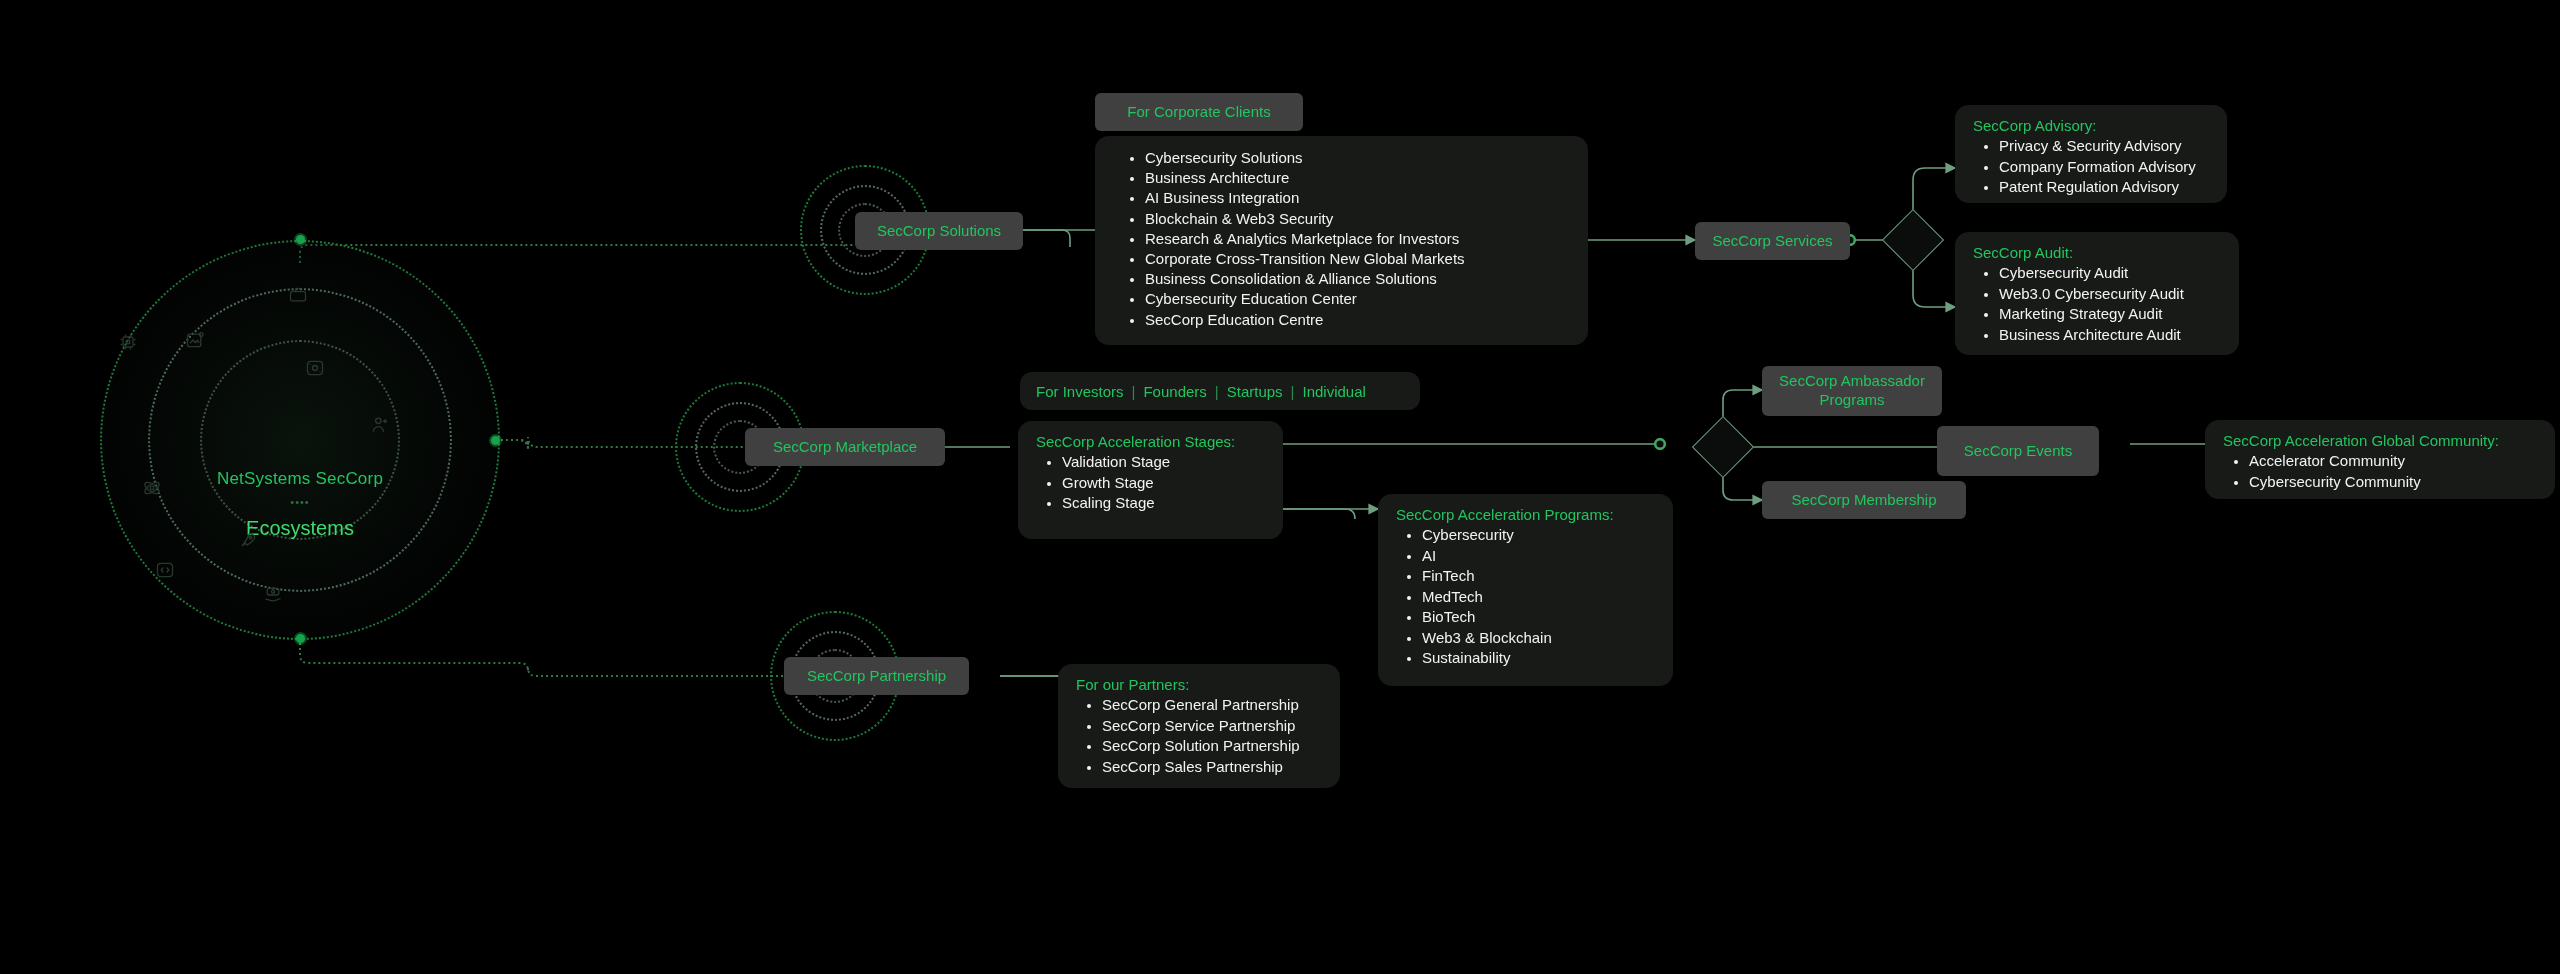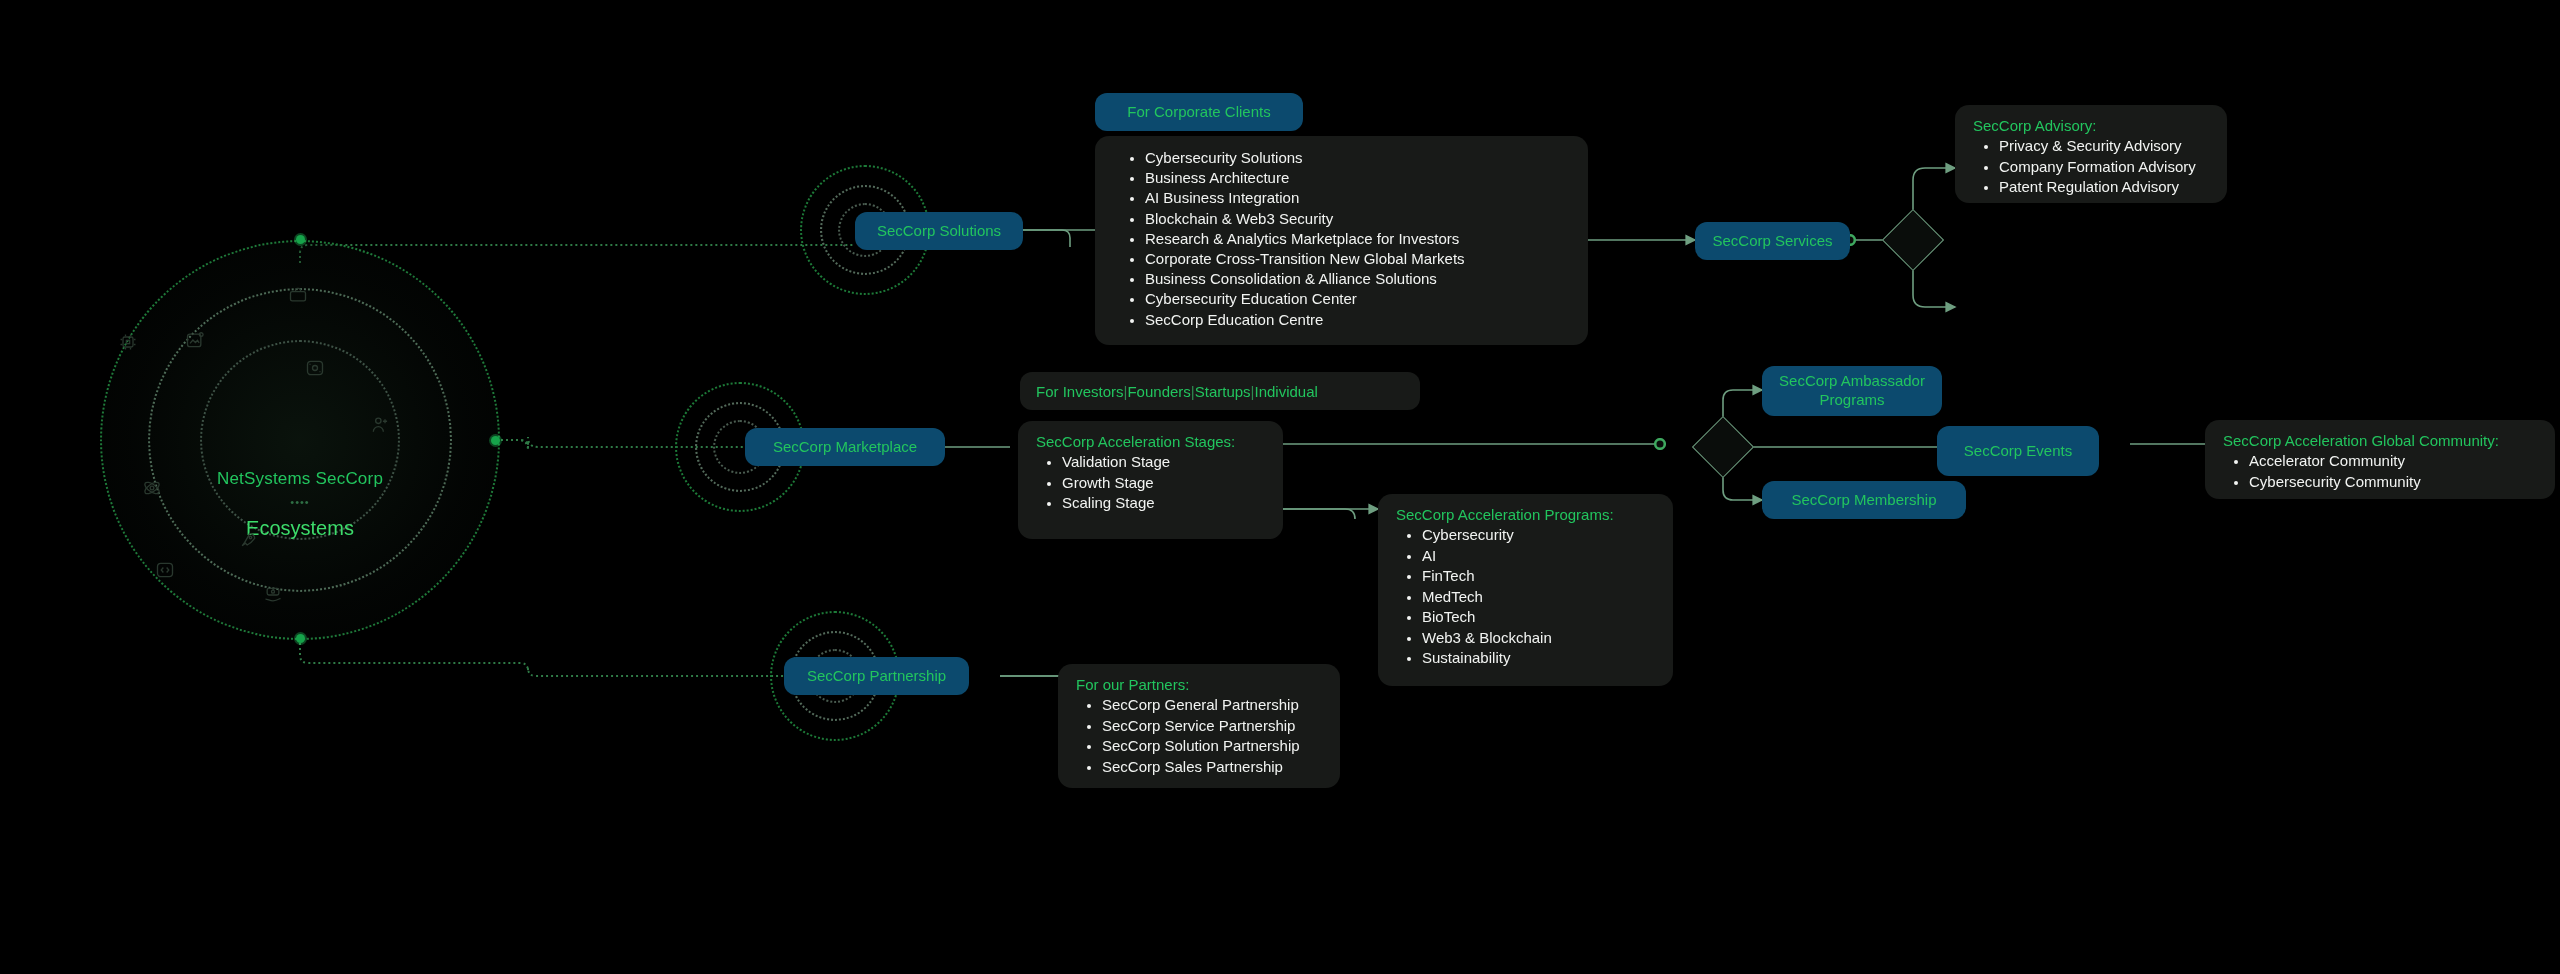--- a/index.html
+++ b/index.html
@@ -104,22 +104,22 @@
   .spiral .sr {
     position: absolute;
     border-radius: 50%;
     box-sizing: border-box;
   }
   .spiral .sr.a { left: 0; top: 0; width: 130px; height: 130px; border: 2px dotted #1d7a38; }
   .spiral .sr.b { left: 20px; top: 20px; width: 90px; height: 90px; border: 2px dotted #546b5b; }
   .spiral .sr.c { left: 38px; top: 38px; width: 54px; height: 54px; border: 2px dotted #4a5c50; }
   .pill {
     position: absolute;
-    background: #0c4a6e;
-    border-radius: 12px;
+    background: #404040;
+    border-radius: 6px;
     color: #22c55e;
     font-size: 15px;
     display: flex;
     align-items: center;
     justify-content: center;
     padding: 9px 16px;
     box-sizing: border-box;
     white-space: nowrap;
     line-height: 1.25;
     text-align: center;
@@ -153,20 +153,21 @@
   .panel.no-title li { line-height: 20.2px; }
 
   .segpill {
     position: absolute;
     background: #181a18;
     border-radius: 12px;
     padding: 9px 16px;
     box-sizing: border-box;
     display: flex;
     align-items: center;
+    gap: 8px;
     white-space: nowrap;
   }
   .segpill span { color: #22c55e; font-size: 15px; }
   .segpill .bar { color: #2e8b50; font-size: 15px; }
 
   .diamond {
     position: absolute;
     width: 44px; height: 44px;
     transform: rotate(45deg);
     border: 1.5px solid #6e9e80;
@@ -333,20 +334,29 @@
 
   <div class="panel" style="left:1955px;top:105px;width:272px;height:98px">
     <div class="panel-title">SecCorp Advisory:</div>
     <ul>
       <li>Privacy &amp; Security Advisory</li>
       <li>Company Formation Advisory</li>
       <li>Patent Regulation Advisory</li>
     </ul>
   </div>
 
+  <div class="panel" style="left:1955px;top:232px;width:284px;height:123px">
+    <div class="panel-title">SecCorp Audit:</div>
+    <ul>
+      <li>Cybersecurity Audit</li>
+      <li>Web3.0 Cybersecurity Audit</li>
+      <li>Marketing Strategy Audit</li>
+      <li>Business Architecture Audit</li>
+    </ul>
+  </div>
 
   <div class="spiral" style="left:675px;top:382px">
     <div class="sr a"></div>
     <div class="sr b"></div>
     <div class="sr c"></div>
   </div>
   <div class="pill" style="left:745px;top:428px;width:200px;height:38px">SecCorp Marketplace</div>
 
   <div class="segpill" style="left:1020px;top:372px;width:400px;height:38px">
     <span>For Investors</span>

